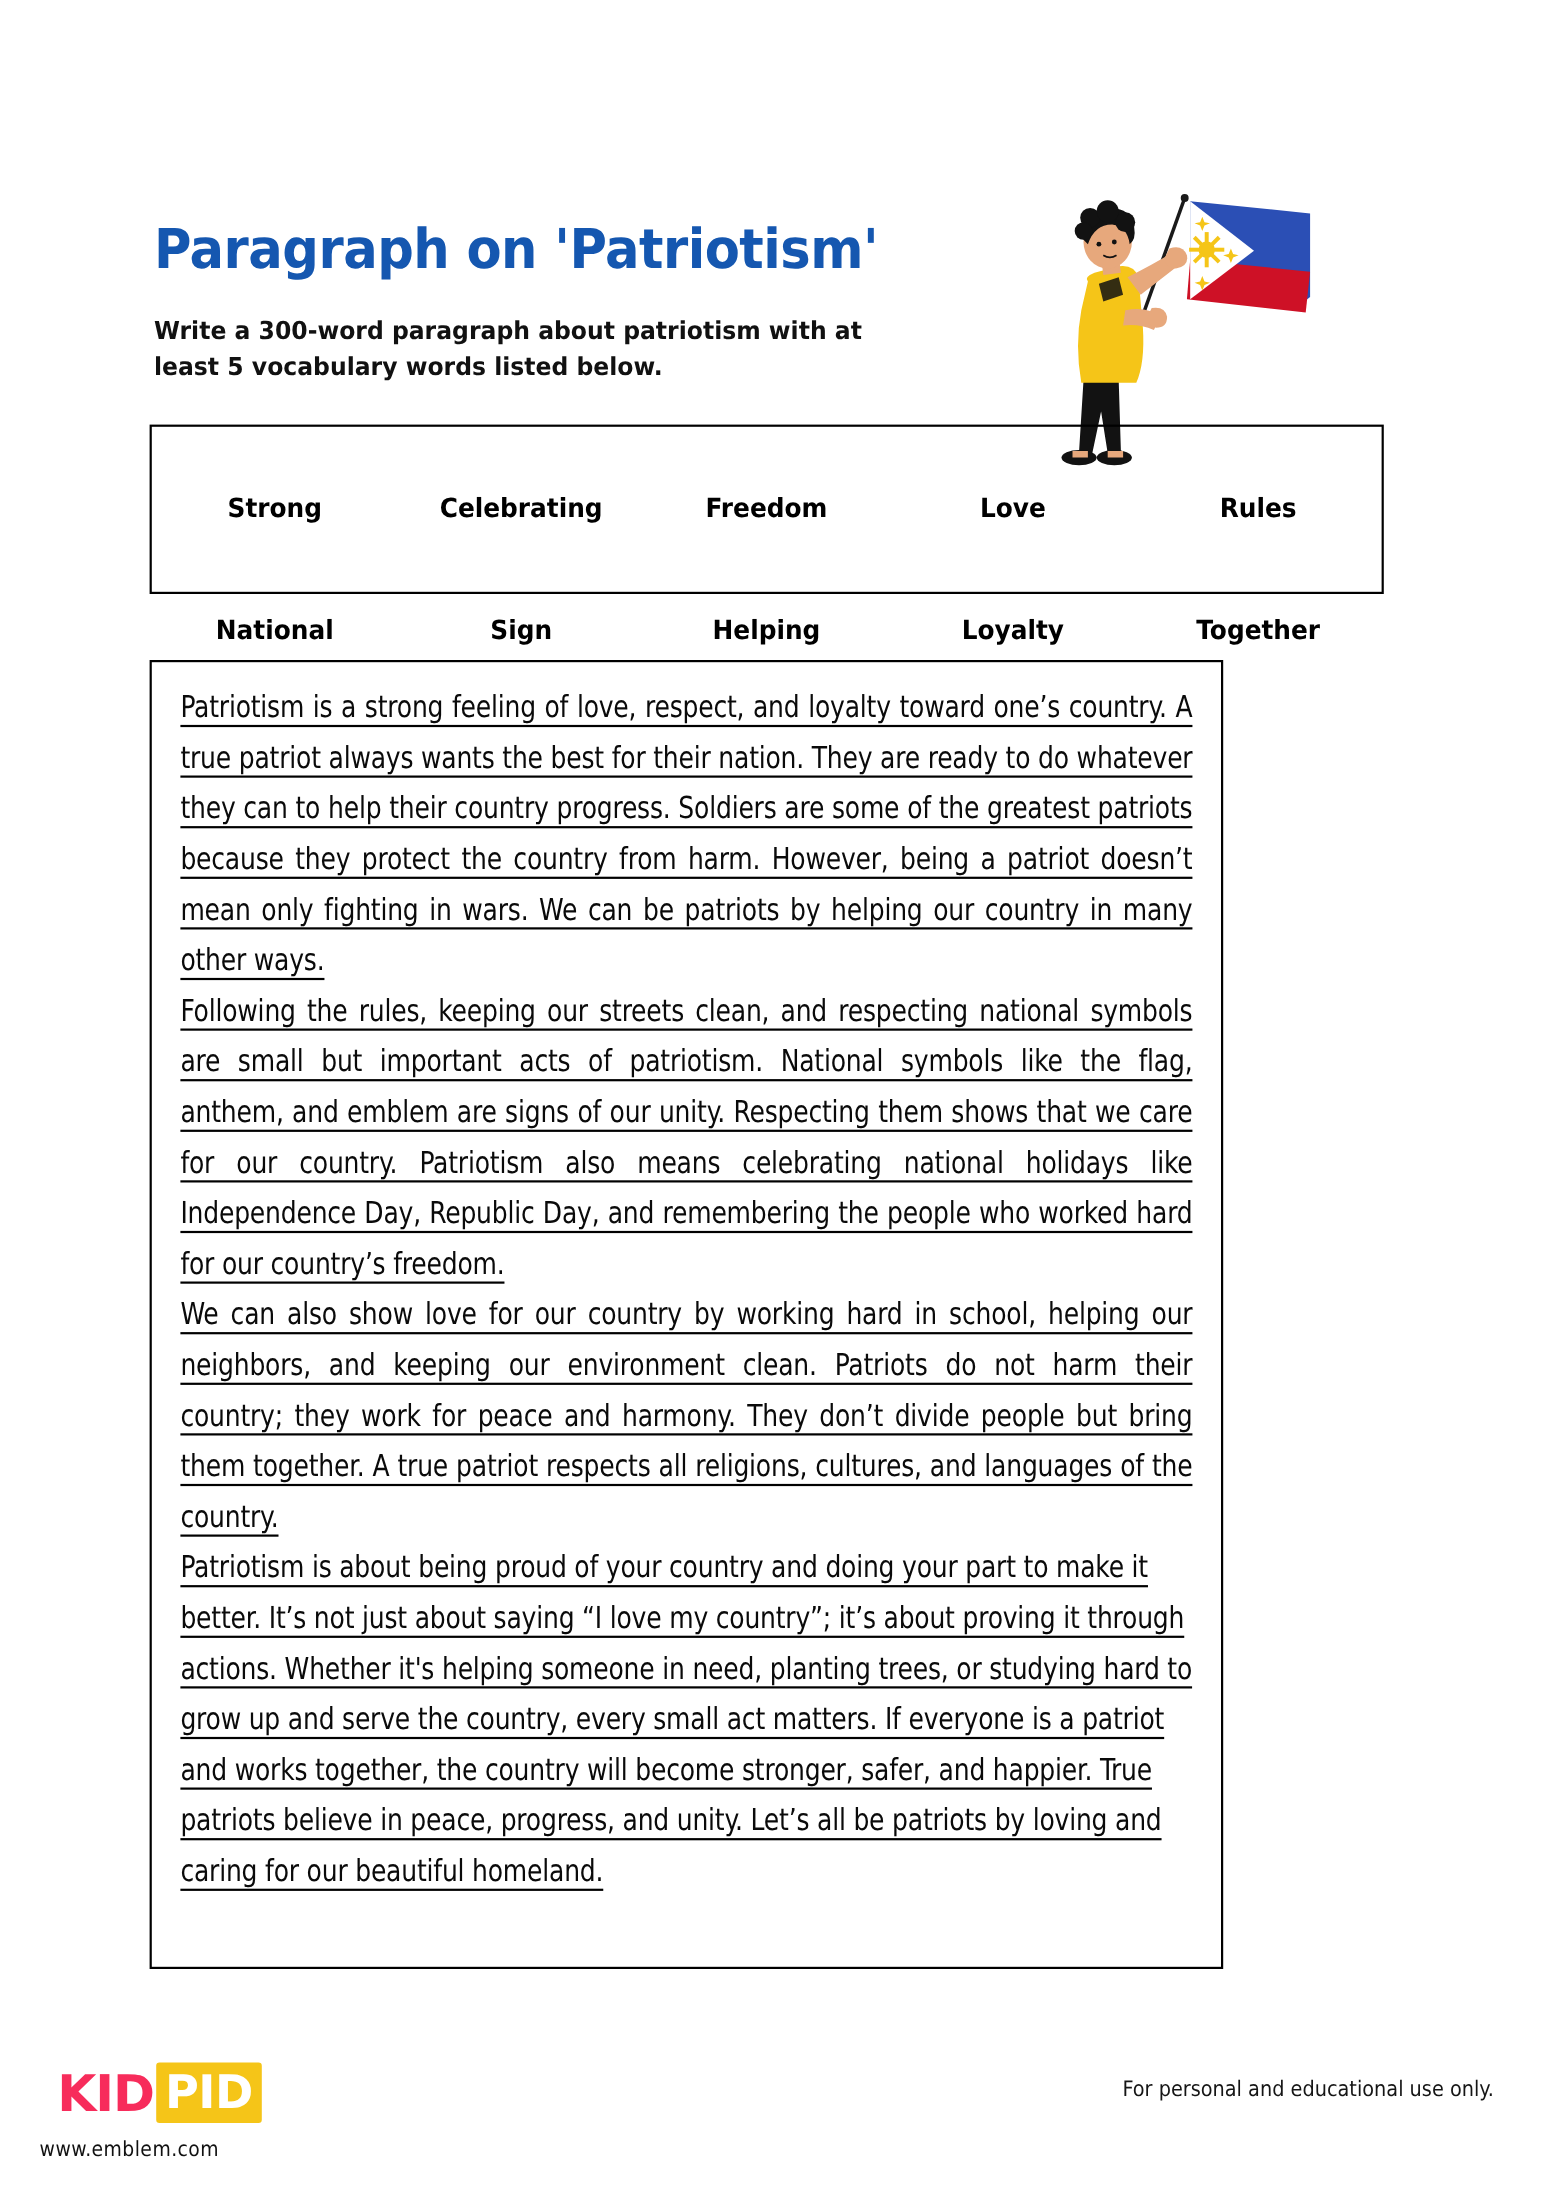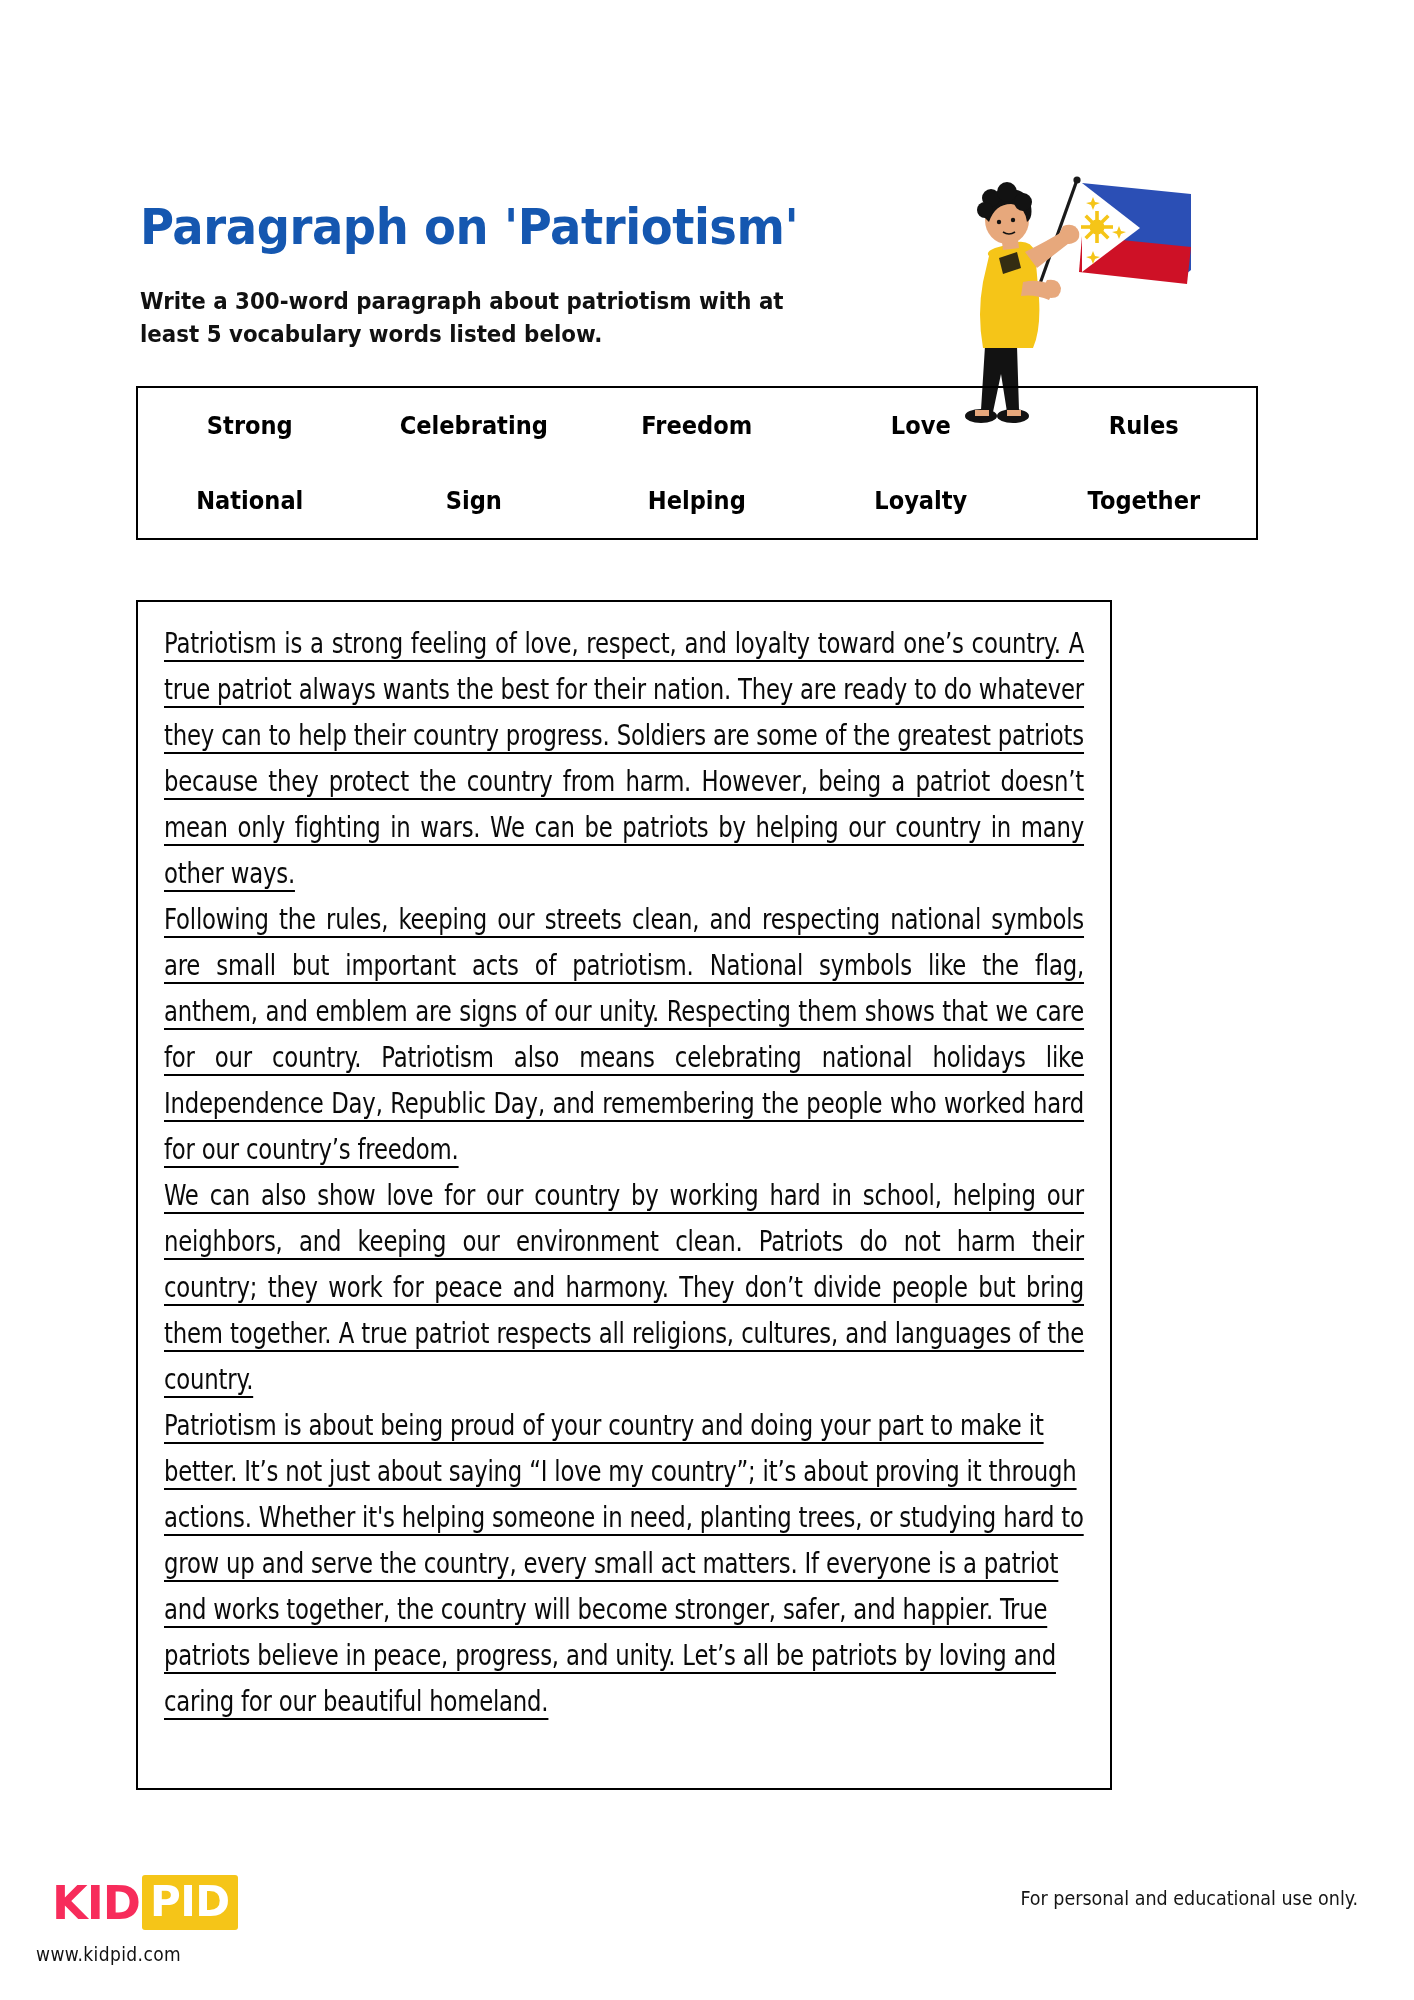--- a/index.html
+++ b/index.html
@@ -67,20 +67,21 @@
     width: 1122px;
     height: 154px;
     border: 2.5px solid #000000;
     box-sizing: border-box;
   }
   .vocab-row {
     display: flex;
     width: 100%;
     height: 50%;
     align-items: center;
+    margin-top: 36px;
   }
   .vocab-cell {
     flex: 1 1 0;
     text-align: center;
     font-size: 24px;
     font-weight: 700;
     color: #000000;
     font-family: "DejaVu Sans", sans-serif;
     transform: scaleX(0.94);
   }
@@ -271,17 +272,17 @@
   <p class="para">Patriotism is a strong feeling of love, respect, and loyalty toward one’s country. A true patriot always wants the best for their nation. They are ready to do whatever they can to help their country progress. Soldiers are some of the greatest patriots because they protect the country from harm. However, being a patriot doesn’t mean only fighting in wars. We can be patriots by helping our country in many other ways.</p>
   <p class="para">Following the rules, keeping our streets clean, and respecting national symbols are small but important acts of patriotism. National symbols like the flag, anthem, and emblem are signs of our unity. Respecting them shows that we care for our country. Patriotism also means celebrating national holidays like Independence Day, Republic Day, and remembering the people who worked hard for our country’s freedom.</p>
   <p class="para">We can also show love for our country by working hard in school, helping our neighbors, and keeping our environment clean. Patriots do not harm their country; they work for peace and harmony. They don’t divide people but bring them together. A true patriot respects all religions, cultures, and languages of the country.</p>
   <p class="para">Patriotism is about being proud of your country and doing your part to make it better. It’s not just about saying “I love my country”; it’s about proving it through actions. Whether it's helping someone in need, planting trees, or studying hard to grow up and serve the country, every small act matters. If everyone is a patriot and works together, the country will become stronger, safer, and happier. True patriots believe in peace, progress, and unity. Let’s all be patriots by loving and caring for our beautiful homeland.</p>
 </div>
 
 <div id="footer">
   <div id="logo-wrap">
     <span id="logo-kid">KID</span><span id="logo-pid">PID</span>
   </div>
-  <div id="logo-url">www.kidpid.com</div>
+  <div id="logo-url">www.emblem.com</div>
   <div id="footer-notes">
     <div>For personal and educational use only.</div>
   </div>
 </div>
 
 </body></html>

